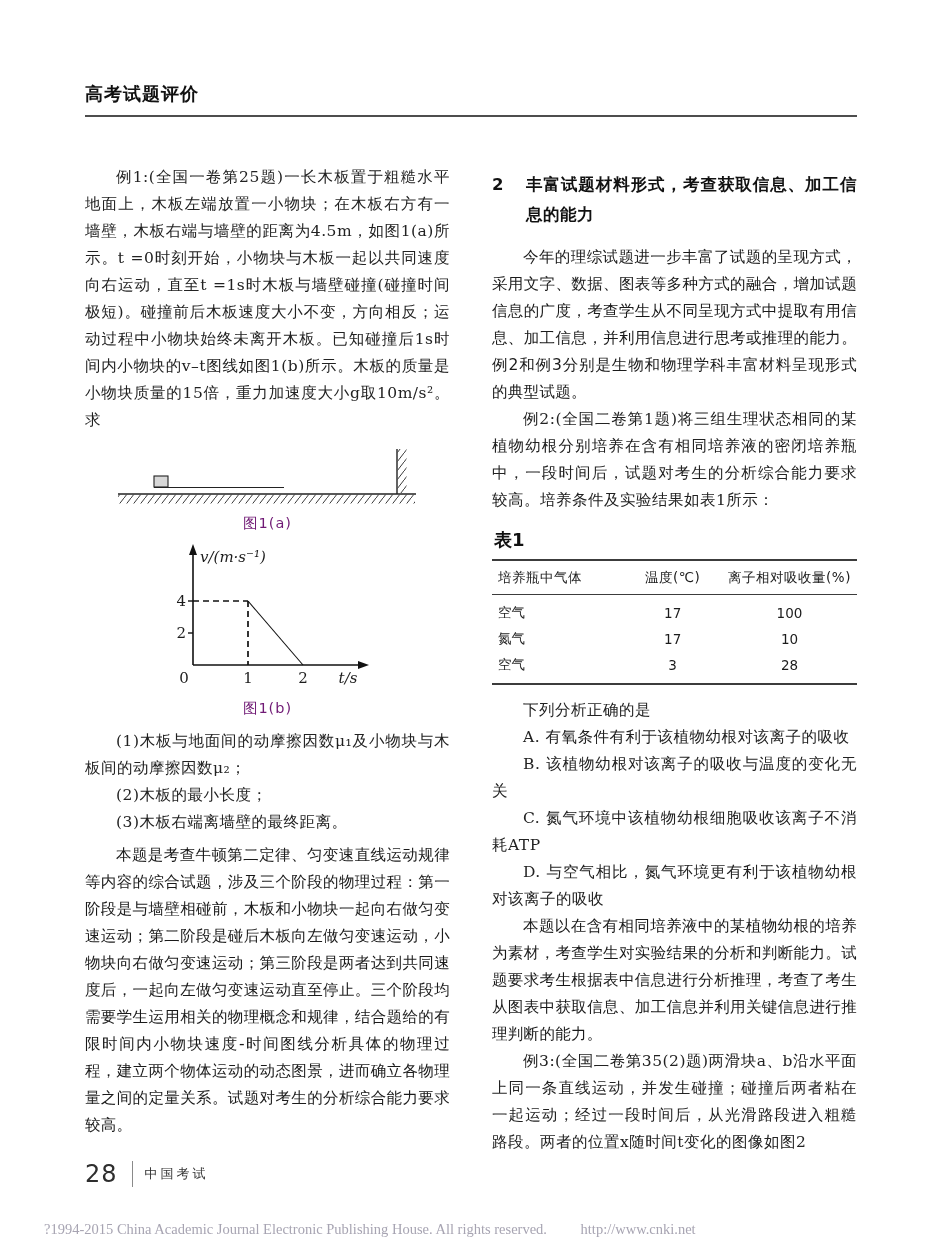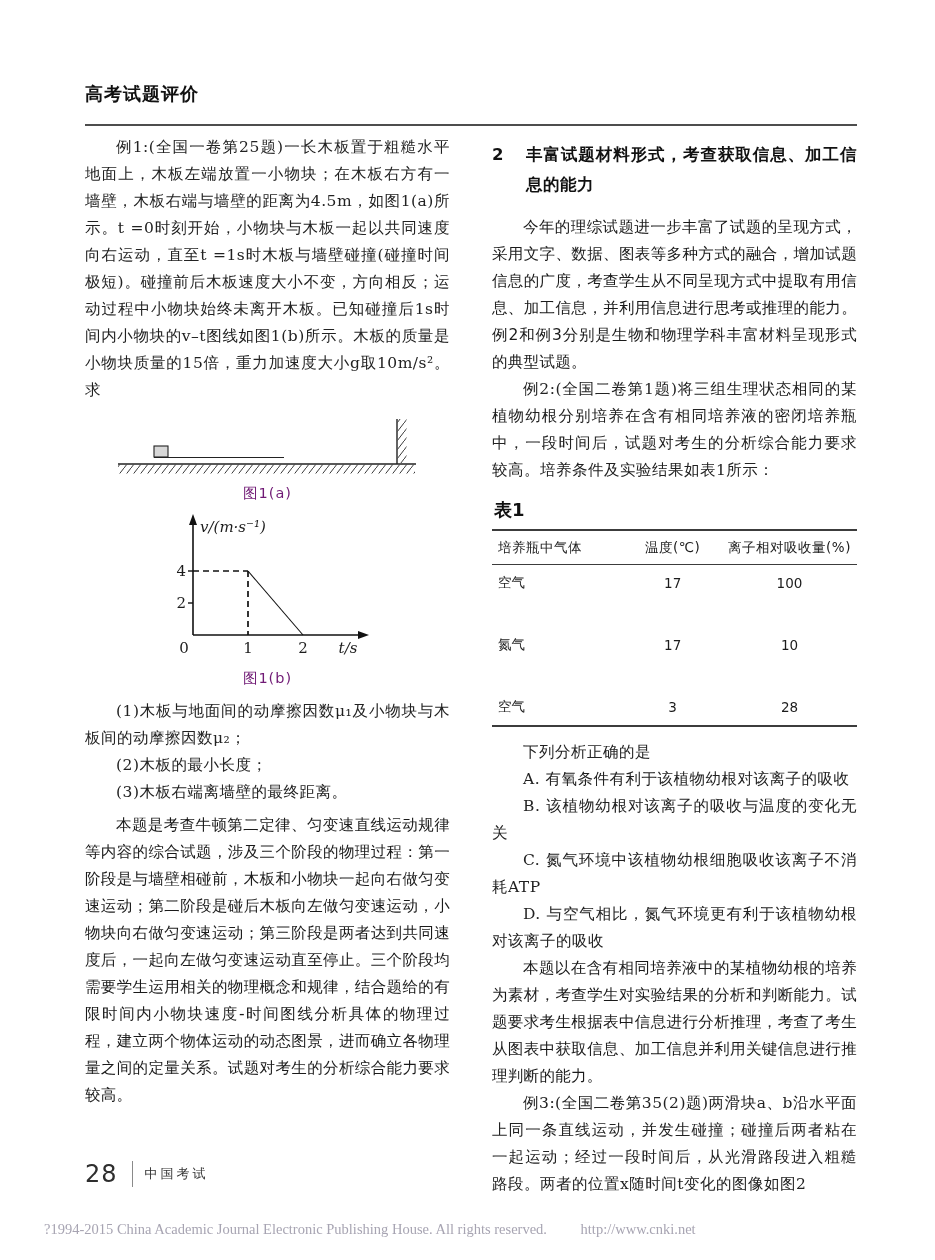--- a/index.html
+++ b/index.html
@@ -4,29 +4,29 @@
 <style>
   html,body{margin:0;padding:0;}
   body{
     width:935px;height:1260px;position:relative;background:#ffffff;
     font-family:"DejaVu Sans","Liberation Sans",sans-serif;color:#1c1c1c;
     overflow:hidden;
   }
   
   .doc-header{
     position:absolute;left:85px;top:82px;width:772px;
-    border-bottom:2px solid #4d4d4d;padding-bottom:18px;
+    border-bottom:2px solid #4d4d4d;padding-bottom:9px;
   }
   .doc-header .title{
     font-family:"DejaVu Serif","Liberation Serif",serif;
     font-weight:bold;font-size:18px;letter-spacing:1px;color:#111;
   }
   
   .columns{
-    position:absolute;left:85px;top:134px;width:772px;
+    position:absolute;left:85px;top:164px;width:772px;
     display:flex;gap:42px;align-items:flex-start;
   }
   .col{width:365px;}
   p{margin:0;}
   .para,.q,.stem,.option{
     font-size:15.5px;line-height:27px;text-align:justify;
   }
   .kai{
     font-family:"DejaVu Serif","Liberation Serif",serif;
     letter-spacing:0.5px;color:#222;
@@ -60,21 +60,21 @@
   }
   table.data{
     width:100%;border-collapse:collapse;
     border-top:2px solid #3c3c3c;border-bottom:2px solid #3c3c3c;
     font-size:13.5px;color:#1c1c1c;
   }
   table.data th{
     font-weight:normal;padding:8px 2px 7px;border-bottom:1.2px solid #3c3c3c;
     letter-spacing:0.5px;
   }
-  table.data td{padding:22px 2px;}
+  table.data td{padding:4px 2px;}
   table.data .c0{text-align:left;padding-left:6px;width:36%;}
   table.data .c1{text-align:center;width:27%;}
   table.data .c2{text-align:center;width:37%;}
   table.data tbody tr:first-child td{padding-top:9px;}
   table.data tbody tr:last-child td{padding-bottom:9px;}
   
   .mt6{margin-top:6px;} .mt10{margin-top:10px;}
   
   .page-footer{
     position:absolute;left:85px;top:1160px;

